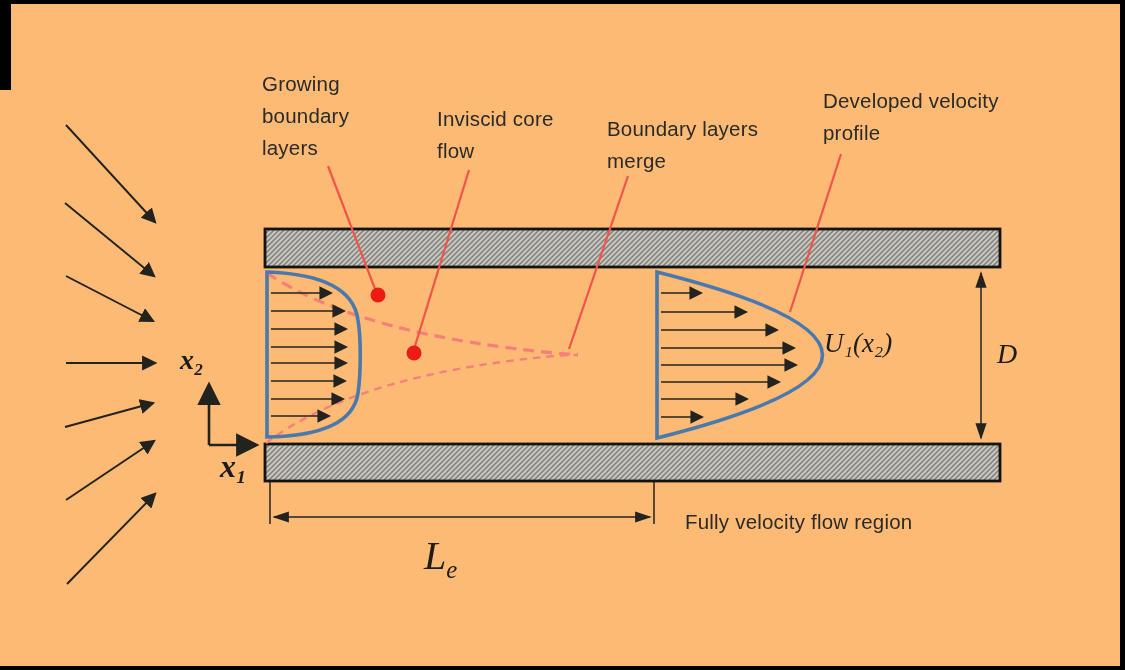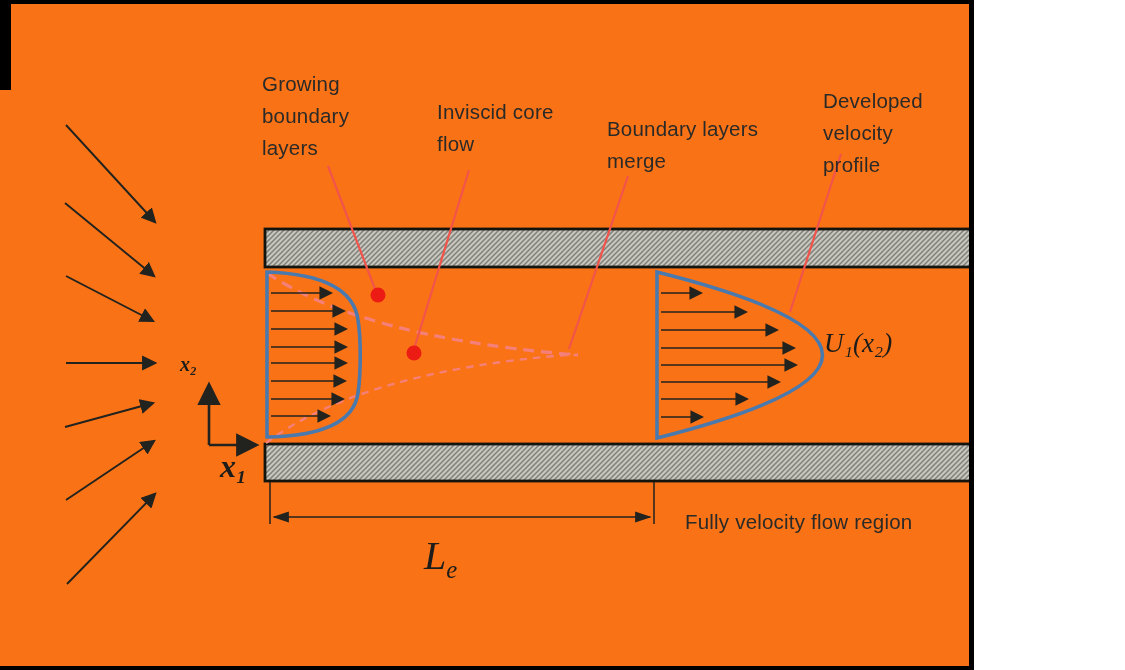--- a/index.html
+++ b/index.html
@@ -1,20 +1,20 @@
 <!DOCTYPE html>
 <html><head>
 <meta charset="utf-8">
 <style>
   html,body{margin:0;padding:0;background:#ffffff;}
   .frame{
     position:relative;
-    width:974px;height:670px;
+    width:1125px;height:670px;
     box-sizing:border-box;
-    background:#f97316;
+    background:#fdba74;
     border-top:4px solid #000;
     border-bottom:4px solid #000;
     border-right:5px solid #000;
     overflow:hidden;
     font-family:"Liberation Sans", sans-serif;
   }
   .left-bar{
     position:absolute;left:0;top:0;width:11px;height:86px;
     background:#000;
   }
@@ -130,34 +130,34 @@
       <line x1="270" y1="478" x2="270" y2="520"></line>
       <line x1="654" y1="478" x2="654" y2="520"></line>
       <line x1="274" y1="513" x2="650" y2="513" marker-start="url(#ah-dim)" marker-end="url(#ah-dim)"></line>
     </g>
   </svg>
 
   <div class="lbl" style="left:262px;top:64px;">Growing
 boundary
 layers</div>
 
-  <div class="lbl" style="left:437px;top:92px;">Inviscid core
+  <div class="lbl" style="left:437px;top:99px;">Inviscid core
 flow</div>
 
   <div class="lbl" style="left:607px;top:109px;">Boundary layers
 merge</div>
 
   <div class="lbl" style="left:823px;top:81px;">Developed velocity
 profile</div>
 
   <div class="lbl" style="left:685px;top:502px;">Fully velocity flow region</div>
 
 
   <div class="math" style="left:824px;top:303px;font-size:27px;margin-top:21px;">U₁(x₂)</div>
 
   <div class="math" style="left:997px;top:334px;font-size:28px;">D</div>
 
   <div class="math" style="left:424px;top:528px;font-size:40px;"><span>L</span><sub>e</sub></div>
 
-  <div class="math bold" style="left:180px;top:349px;font-size:20px;">x₂</div>
+  <div class="math bold" style="left:180px;top:340px;font-size:28px;">x₂</div>
 
   <div class="math bold" style="left:220px;top:444px;font-size:32px;">x₁</div>
 </div>
 
 </body></html>

